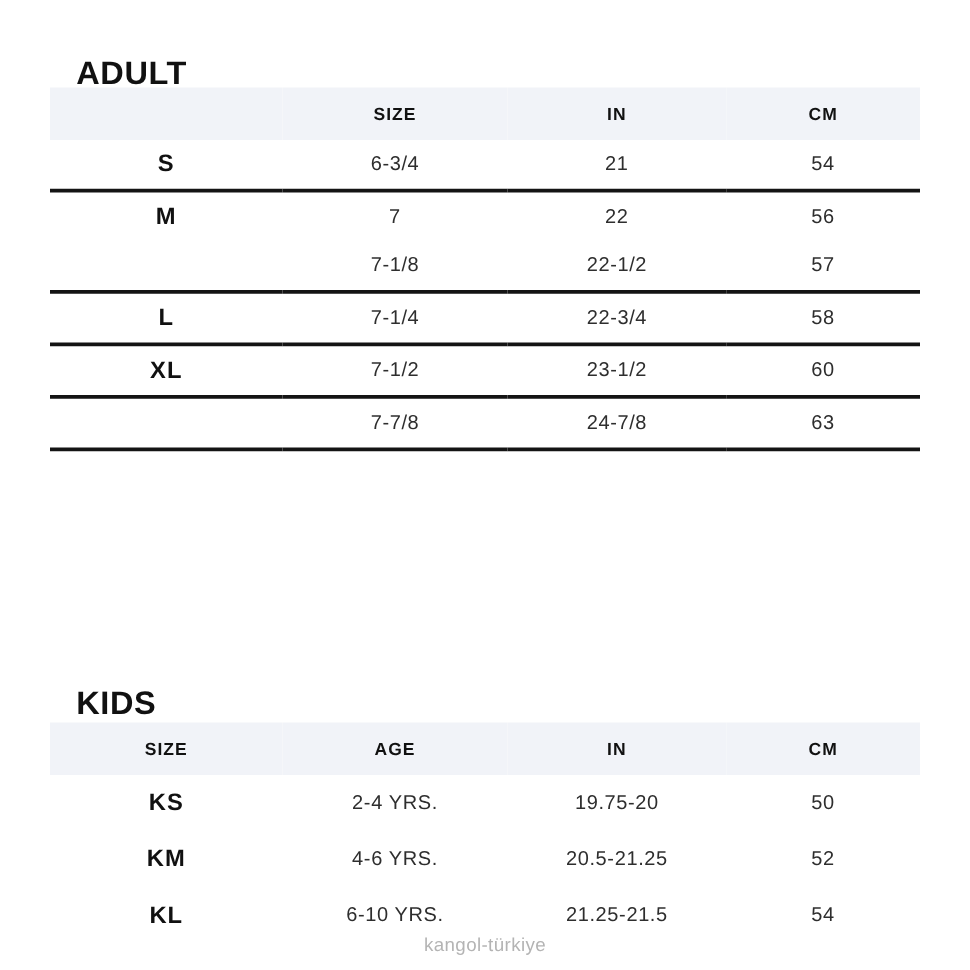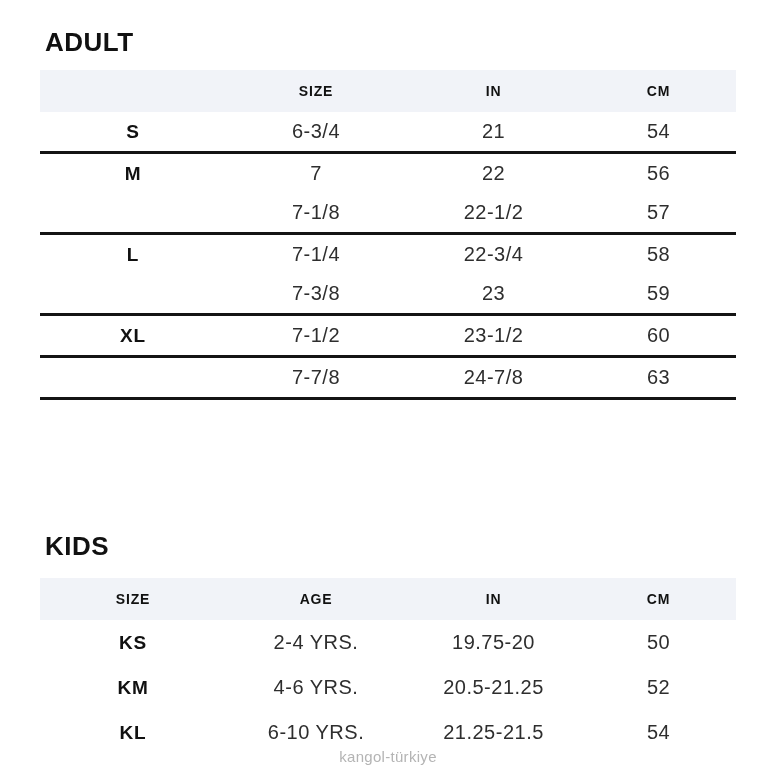--- a/index.html
+++ b/index.html
@@ -7,21 +7,21 @@
     position: relative;
     width: 776px;
     height: 776px;
     background: #ffffff;
     font-family: "Liberation Sans", sans-serif;
     overflow: hidden;
   }
   .section-heading {
     position: absolute;
     left: 45px;
-    margin: 0;
+    margin: 16px;
     font-size: 26px;
     font-weight: 800;
     letter-spacing: 0.5px;
     color: #111111;
   }
   #adult-heading { top: 27px; }
   #kids-heading  { top: 531px; }
 
   table.size-table {
     position: absolute;
@@ -47,21 +47,21 @@
     color: #111111;
     text-align: center;
     vertical-align: middle;
     padding: 0;
   }
   td {
     height: 39px;
     padding: 0;
     text-align: center;
     vertical-align: middle;
-    font-size: 20px;
+    font-size: 16px;
     font-weight: 400;
     letter-spacing: 0.5px;
     color: #2e2e2e;
   }
   #kids-table td { height: 45px; }
 
   tbody.size-group { border-bottom: 3px solid #141414; }
 
   td.lbl {
     font-size: 19px;
@@ -129,26 +129,20 @@
       </tr>
     </tbody>
 
     <tbody class="size-group">
       <tr>
         <td class="lbl">L</td>
         <td>7-1/4</td>
         <td>22-3/4</td>
         <td>58</td>
       </tr>
-      <tr>
-        <td class="lbl"></td>
-        <td>7-3/8</td>
-        <td>23</td>
-        <td>59</td>
-      </tr>
     </tbody>
 
     <tbody class="size-group">
       <tr>
         <td class="lbl">XL</td>
         <td>7-1/2</td>
         <td>23-1/2</td>
         <td>60</td>
       </tr>
     </tbody>

